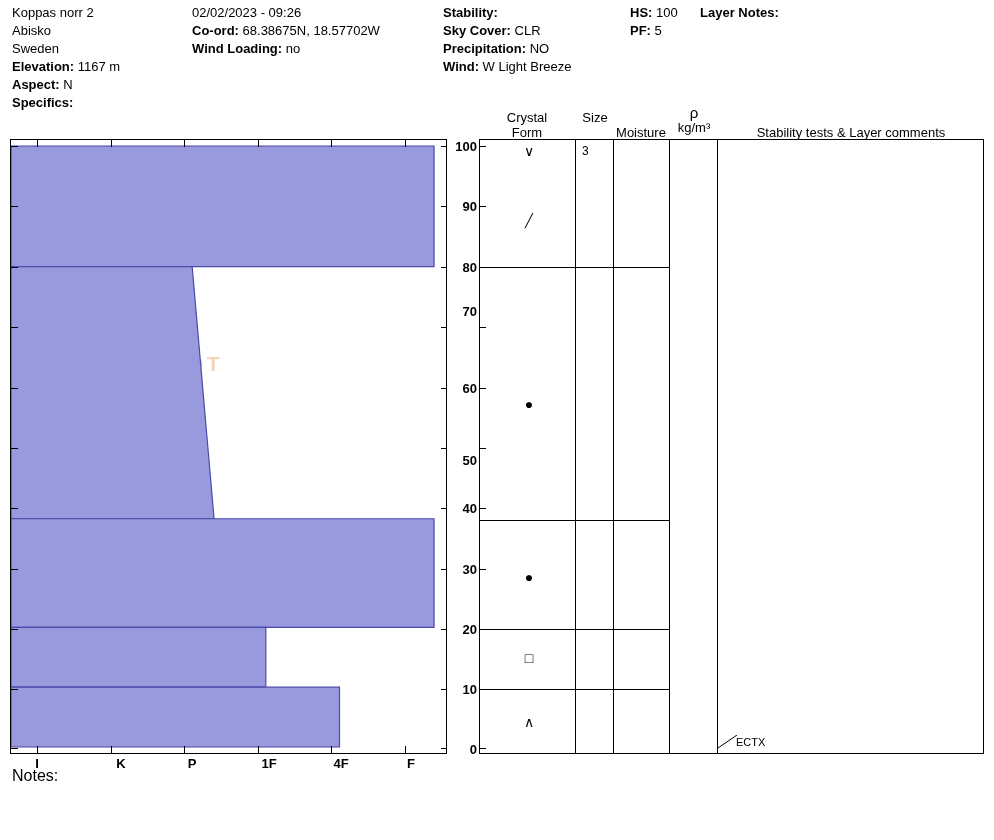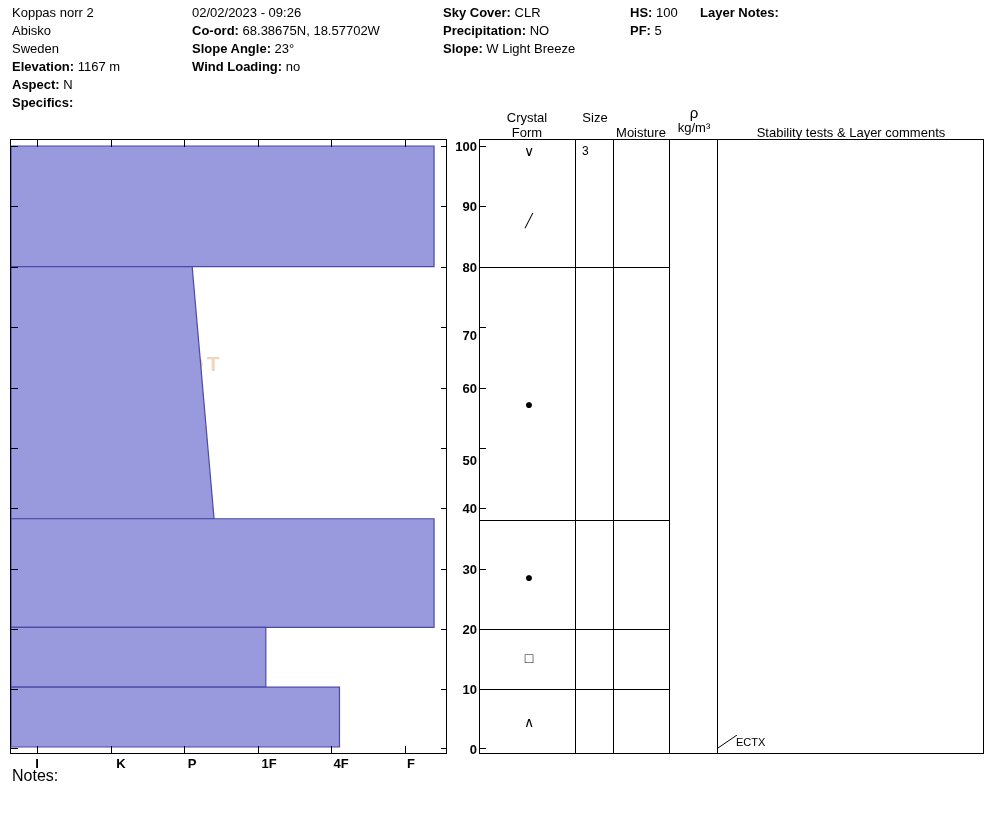--- a/index.html
+++ b/index.html
@@ -232,40 +232,40 @@
     </div>
   </div>
 
   <div class="hcol" id="hcol2">
     <div class="hline">02/02/2023 - 09:26</div>
     <div class="hline">
       <span class="lbl">Co-ord:</span>
       <span class="val">68.38675N, 18.57702W</span>
     </div>
     <div class="hline">
-      <span class="lbl">Slope Angle:</span>
-      <span class="val">23°</span>
-    </div>
-    <div class="hline">
       <span class="lbl">Wind Loading:</span>
       <span class="val">no</span>
     </div>
   </div>
 
   <div class="hcol" id="hcol3">
     <div class="hline">
+      <span class="lbl">Stability:</span>
+      <span class="val"></span>
+    </div>
+    <div class="hline">
       <span class="lbl">Sky Cover:</span>
       <span class="val">CLR</span>
     </div>
     <div class="hline">
       <span class="lbl">Precipitation:</span>
       <span class="val">NO</span>
     </div>
     <div class="hline">
-      <span class="lbl">Slope:</span>
+      <span class="lbl">Wind:</span>
       <span class="val">W Light Breeze</span>
     </div>
   </div>
 
   <div class="hcol" id="hcol4">
     <div class="hline">
       <span class="lbl">HS:</span>
       <span class="val">100</span>
     </div>
     <div class="hline">
@@ -406,21 +406,21 @@
   <span style="left:182px;">P</span>
   <span style="left:259px;">1F</span>
   <span style="left:331px;">4F</span>
   <span style="left:401px;">F</span>
 </div>
 
 <div id="depth-axis">
   <span class="dlab" style="top:7px;">100</span>
   <span class="dlab" style="top:67px;">90</span>
   <span class="dlab" style="top:128px;">80</span>
-  <span class="dlab" style="top:196px;">70</span>
+  <span class="dlab" style="top:172px;">70</span>
   <span class="dlab" style="top:249px;">60</span>
   <span class="dlab" style="top:321px;">50</span>
   <span class="dlab" style="top:369px;">40</span>
   <span class="dlab" style="top:430px;">30</span>
   <span class="dlab" style="top:490px;">20</span>
   <span class="dlab" style="top:550px;">10</span>
   <span class="dlab" style="top:610px;">0</span>
 </div>
 
 <div id="grain-frame">

